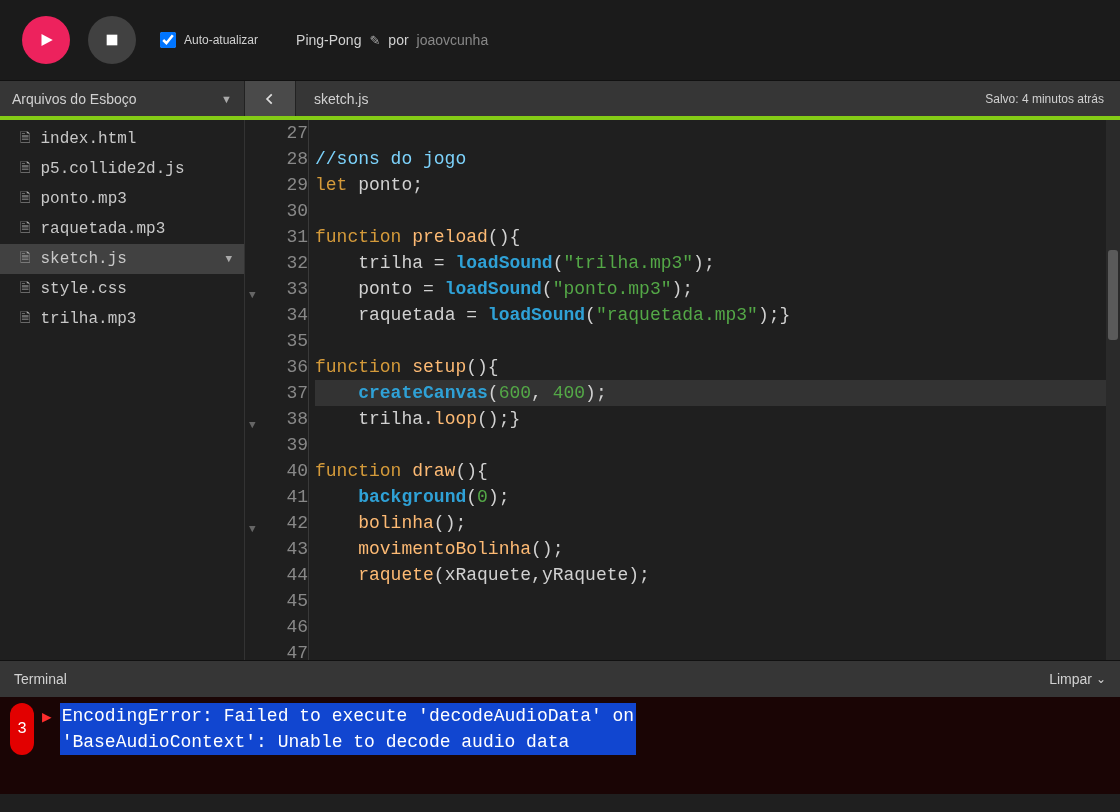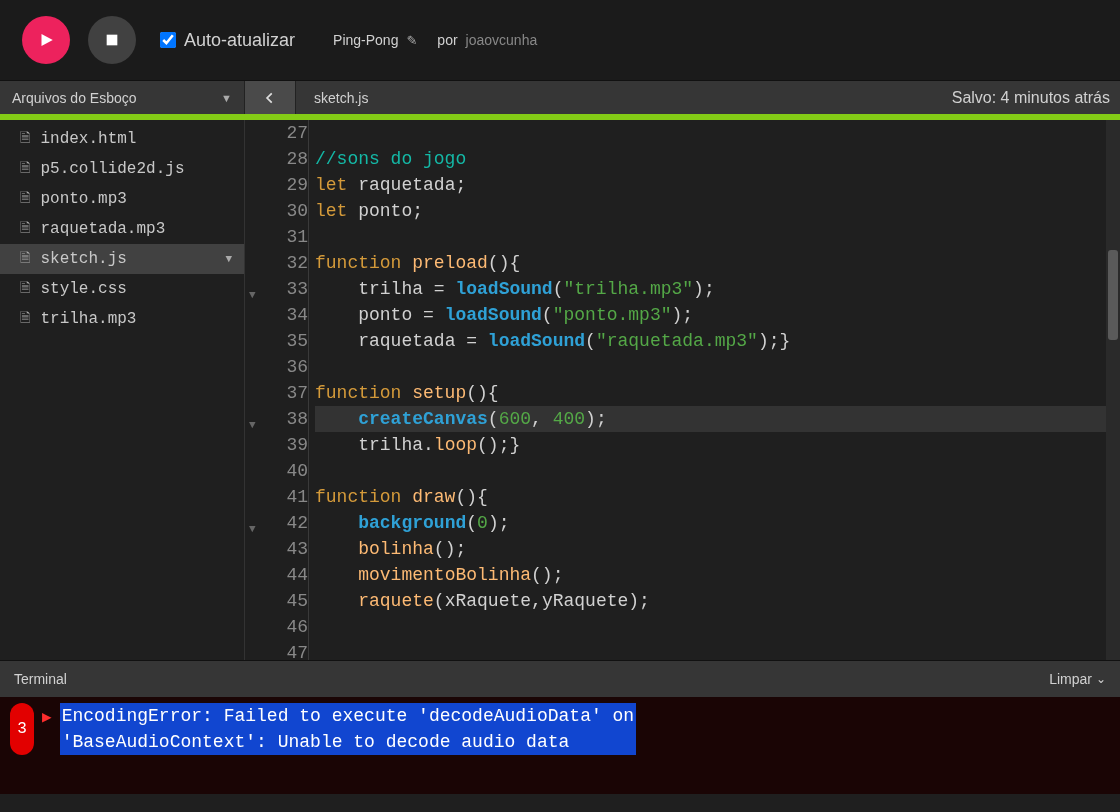--- a/index.html
+++ b/index.html
@@ -22,34 +22,34 @@
     width: 48px; height: 48px;
     border-radius: 50%;
     display: flex; align-items: center; justify-content: center;
     cursor: pointer; border: none;
   }
   .btn-play { background: #ed225d; }
   .btn-stop { background: #414141; }
   .btn-play svg, .btn-stop svg { fill: #fff; }
   .auto-update { display: flex; align-items: center; gap: 8px; margin-left: 6px; }
   .auto-update input { width: 16px; height: 16px; accent-color: #0075ff; }
-  .auto-update-label { font-size: 18px; color: #d1d1d1; }
+  .auto-update-label { font-size: 12px; color: #d1d1d1; }
   .project-block { display: flex; align-items: center; gap: 8px; margin-left: 20px; font-size: 14px; }
   .project-name { color: #d1d1d1; }
   .edit-icon { color: #aaa; font-size: 13px; }
-  .by-label { margin-left: 12px; color: #d1d1d1; }
+  .by-label { margin-left: 0; color: #d1d1d1; }
   .author { color: #888; }
   
   .secbar {
     height: 40px;
     background: #363636;
     display: flex;
     align-items: stretch;
     border-top: 1px solid #111;
-    border-bottom: 6px solid #84cc16;
+    border-bottom: 4px solid #84cc16;
   }
   .files-header {
     width: 244px;
     display: flex; align-items: center; justify-content: space-between;
     padding: 0 12px;
     background: #363636;
     font-size: 14px;
     cursor: pointer;
   }
   .chev-down { font-size: 11px; color: #aaa; }
@@ -64,22 +64,22 @@
   .collapse-btn svg { stroke: #ddd; }
   .filename-tab {
     display: flex; align-items: center;
     padding: 0 18px;
     font-size: 14px;
     color: #d1d1d1;
   }
   .saved-status {
     margin-left: auto;
     display: flex; align-items: center;
-    padding-right: 10px;
-    font-size: 16px;
+    padding-right: 16px;
+    font-size: 12px;
     color: #d1d1d1;
   }
   
   .main {
     display: flex;
     height: calc(812px - 80px - 40px - 152px);
   }
   .sidebar {
     width: 244px;
     background: #1f1f1f;
@@ -122,21 +122,21 @@
     font-size: 11px; color: #666;
   }
   .code {
     flex: 1;
     font-family: "Consolas","Courier New",monospace;
     font-size: 18px;
     padding-left: 6px;
   }
   .code-line { height: 26px; line-height: 26px; white-space: pre; }
   .code-line.hl { background: #333333; }
-  .tk-comment { color: #14b8a6; text-align: center; }
+  .tk-comment { color: #7dd3fc; text-align: center; }
   .tk-key     { color: #d49a3a; }
   .tk-ident   { color: #d1d1d1; }
   .tk-func    { color: #fdba74; }
   .tk-builtin { color: #2fa1d6; font-weight: bold; }
   .tk-str     { color: #54a847; }
   .tk-num     { color: #54a847; }
   .tk-punc    { color: #d1d1d1; }
   .editor-scrollbar {
     width: 14px;
     background: #2a2a2a;
@@ -280,21 +280,20 @@
         <div class="gutter-line">42<span class="fold-marker">▼</span></div>
         <div class="gutter-line">43</div>
         <div class="gutter-line">44</div>
         <div class="gutter-line">45</div>
         <div class="gutter-line">46</div>
         <div class="gutter-line">47</div>
       </div>
     <div class="code" id="code">
         <div class="code-line"></div>
         <div class="code-line"><span class="tk-comment">//sons do jogo</span></div>
-        <div class="code-line"><span class="tk-key">let </span><span class="tk-ident">raquetada</span><span class="tk-punc">;</span></div>
         <div class="code-line"><span class="tk-key">let </span><span class="tk-ident">ponto</span><span class="tk-punc">;</span></div>
         <div class="code-line"></div>
         <div class="code-line"><span class="tk-key">function </span><span class="tk-func">preload</span><span class="tk-punc">(){</span></div>
         <div class="code-line"><span class="tk-punc">    </span><span class="tk-ident">trilha</span><span class="tk-punc"> = </span><span class="tk-builtin">loadSound</span><span class="tk-punc">(</span><span class="tk-str">"trilha.mp3"</span><span class="tk-punc">);</span></div>
         <div class="code-line"><span class="tk-punc">    </span><span class="tk-ident">ponto</span><span class="tk-punc"> = </span><span class="tk-builtin">loadSound</span><span class="tk-punc">(</span><span class="tk-str">"ponto.mp3"</span><span class="tk-punc">);</span></div>
         <div class="code-line"><span class="tk-punc">    </span><span class="tk-ident">raquetada</span><span class="tk-punc"> = </span><span class="tk-builtin">loadSound</span><span class="tk-punc">(</span><span class="tk-str">"raquetada.mp3"</span><span class="tk-punc">);}</span></div>
         <div class="code-line"></div>
         <div class="code-line"><span class="tk-key">function </span><span class="tk-func">setup</span><span class="tk-punc">(){</span></div>
         <div class="code-line hl"><span class="tk-punc">    </span><span class="tk-builtin">createCanvas</span><span class="tk-punc">(</span><span class="tk-num">600</span><span class="tk-punc">, </span><span class="tk-num">400</span><span class="tk-punc">);</span></div>
         <div class="code-line"><span class="tk-punc">    </span><span class="tk-ident">trilha</span><span class="tk-punc">.</span><span class="tk-func">loop</span><span class="tk-punc">();}</span></div>

